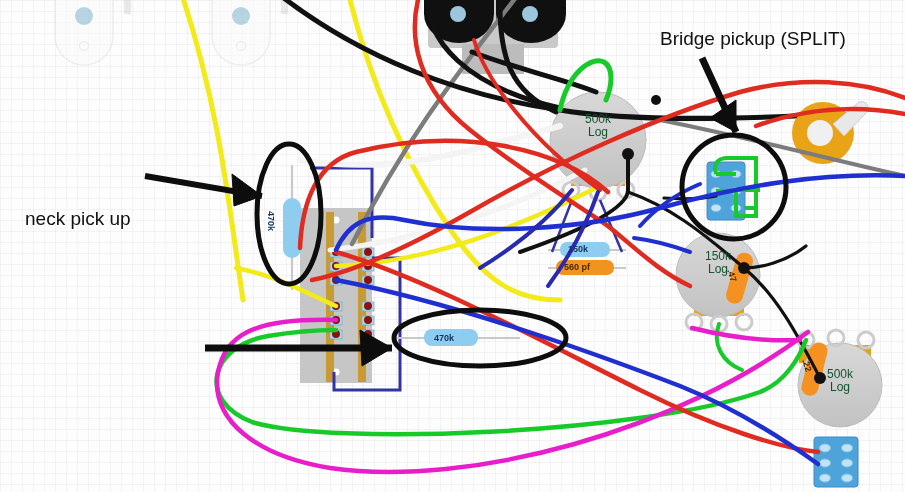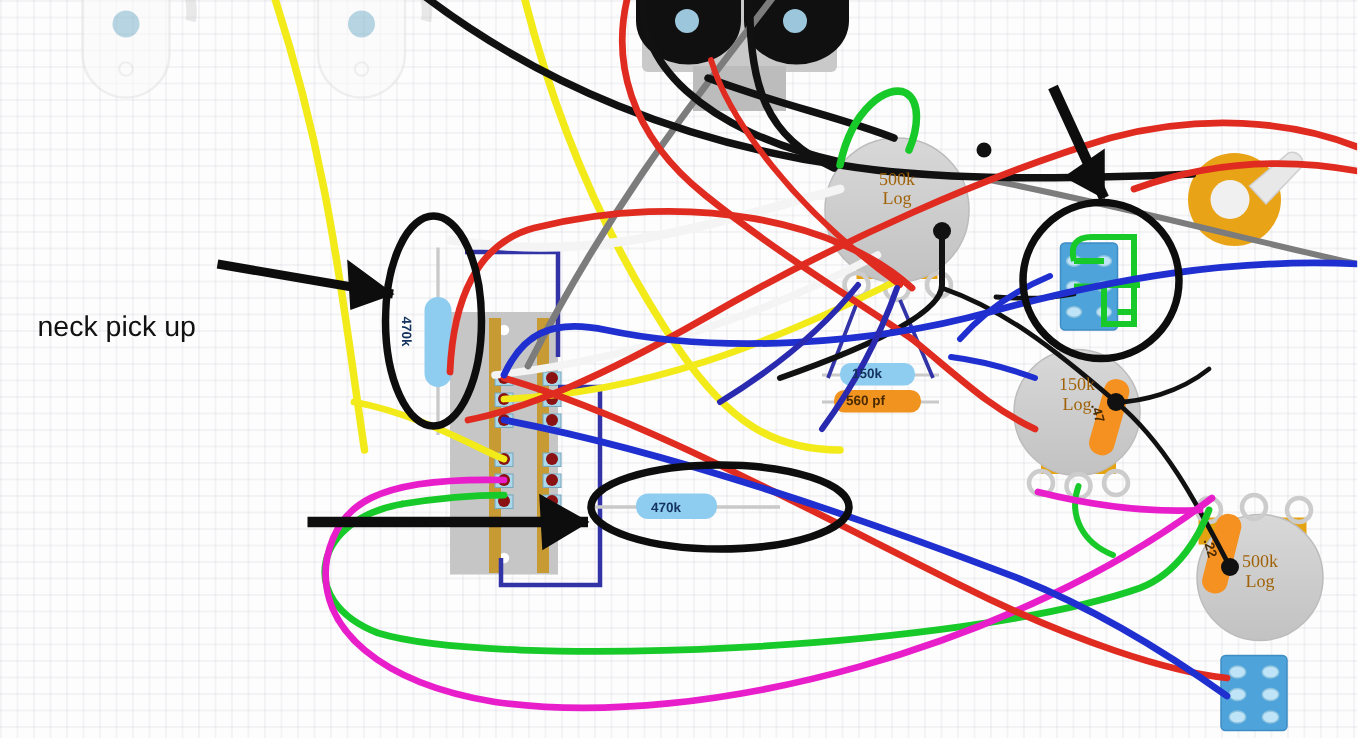--- a/index.html
+++ b/index.html
@@ -23,22 +23,22 @@
     font-family:"Liberation Sans",sans-serif;
   }
   #lbl-neck{left:25px;top:160px;margin-top:48px;}
   #lbl-middle{left:58px;top:333px;}
   #lbl-bridge{left:660px;top:28px;}
   .comp-txt{
     position:absolute;font-size:9px;color:#14325e;font-weight:bold;
     white-space:nowrap;font-family:"Liberation Sans",sans-serif;
   }
   .pot-txt{
-    position:absolute;font-size:12px;color:#a16207;text-align:center;
-    line-height:13px;white-space:nowrap;font-family:Liberation Serif, serif;
+    position:absolute;font-size:12px;color:#14532d;text-align:center;
+    line-height:13px;white-space:nowrap;font-family:Liberation Sans, sans-serif;
   }
   .cap-rot{position:absolute;font-size:9px;color:#4a2a00;font-weight:bold;}
 </style>
 </head>
 <body>
 
 <div id="stage">
   <div id="grid"></div>
 
   <svg id="art" viewBox="0 0 905 492">
@@ -252,20 +252,21 @@
       <path d="M145 176 L262 196" stroke-width="6" fill="none"></path>
       <path d="M262 196 L232 174 L234 206 Z"></path>
       <path d="M205 348 L392 348" stroke-width="7" fill="none"></path>
       <path d="M392 348 L360 330 L362 366 Z"></path>
       <path d="M702 58 L736 132" stroke-width="7" fill="none"></path>
       <path d="M736 132 L736 100 L710 118 Z"></path>
     </g>
   </svg>
 
   <div class="anno" id="lbl-neck">neck pick up</div>
+  <div class="anno" id="lbl-bridge">Bridge pickup (SPLIT)</div>
 
   <div class="pot-txt" style="left:574px;top:113px;width:48px;">
     <span>500k</span><br>
     <span>Log</span>
   </div>
   <div class="pot-txt" style="left:694px;top:250px;width:48px;">
     <span>150k</span><br>
     <span>Log</span>
   </div>
   <div class="pot-txt" style="left:816px;top:368px;width:48px;">

